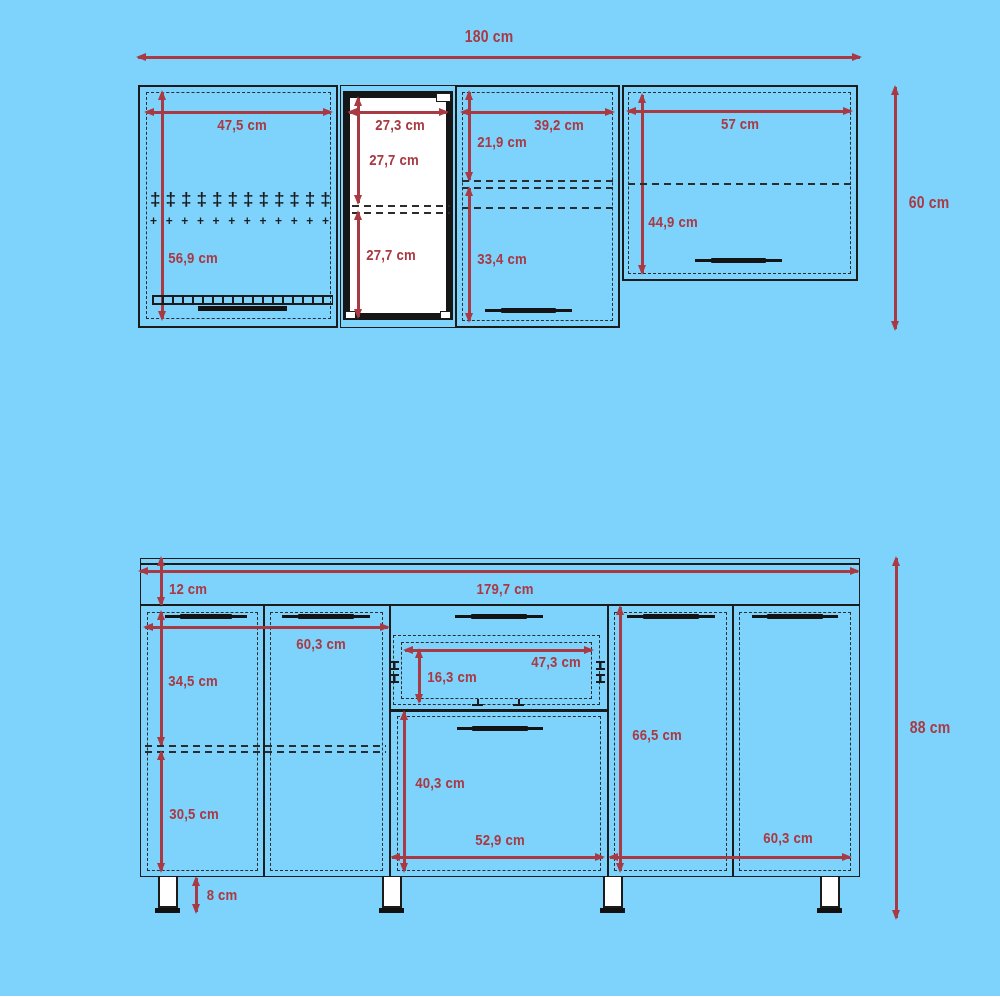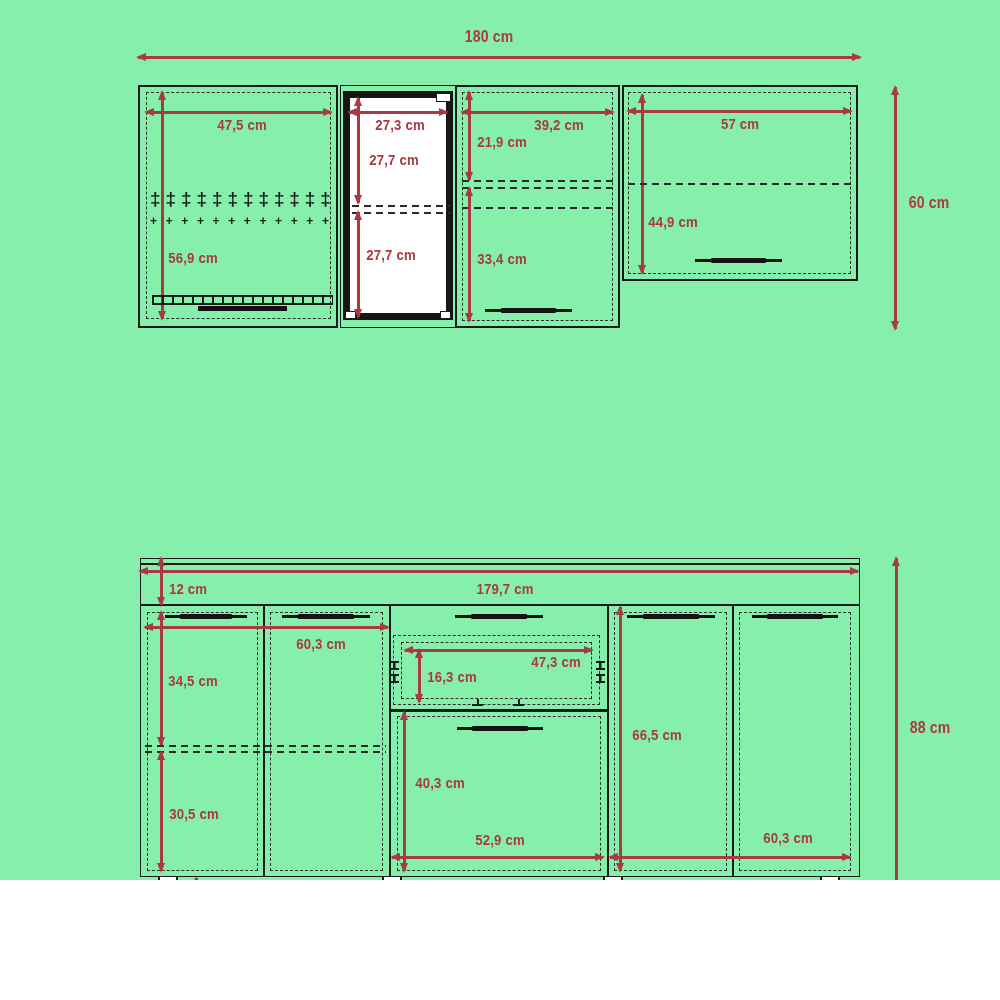--- a/index.html
+++ b/index.html
@@ -1,20 +1,20 @@
 <!DOCTYPE html>
 <html style="--red: #a93a43; --ink: #1b1b1b;"><head>
 <meta charset="utf-8">
 <style>
   :root{
     --red:#a93a43;
     --ink:#1b1b1b;
   }
   html,body{margin:0;padding:0;background:#fff;}
-  .canvas{position:relative;width:1000px;height:880px;background:#86efac;overflow:hidden;
+  .canvas{position:relative;width:1000px;height:996px;background:#7dd3fc;overflow:hidden;
           font-family:"Liberation Sans",sans-serif;text-decoration:underline;}
   
   .rect{position:absolute;border:2px solid var(--ink);box-sizing:border-box;background:transparent;}
   .thin{border-width:1.5px;}
   
   .dashed{position:absolute;border:1.6px dashed #2c2c2c;box-sizing:border-box;}
   
   .dash-h{position:absolute;height:1.7px;background-image:repeating-linear-gradient(90deg,#2c2c2c 0 7px,transparent 7px 12px);}
   
   .hline{position:absolute;height:2px;background:var(--ink);}

